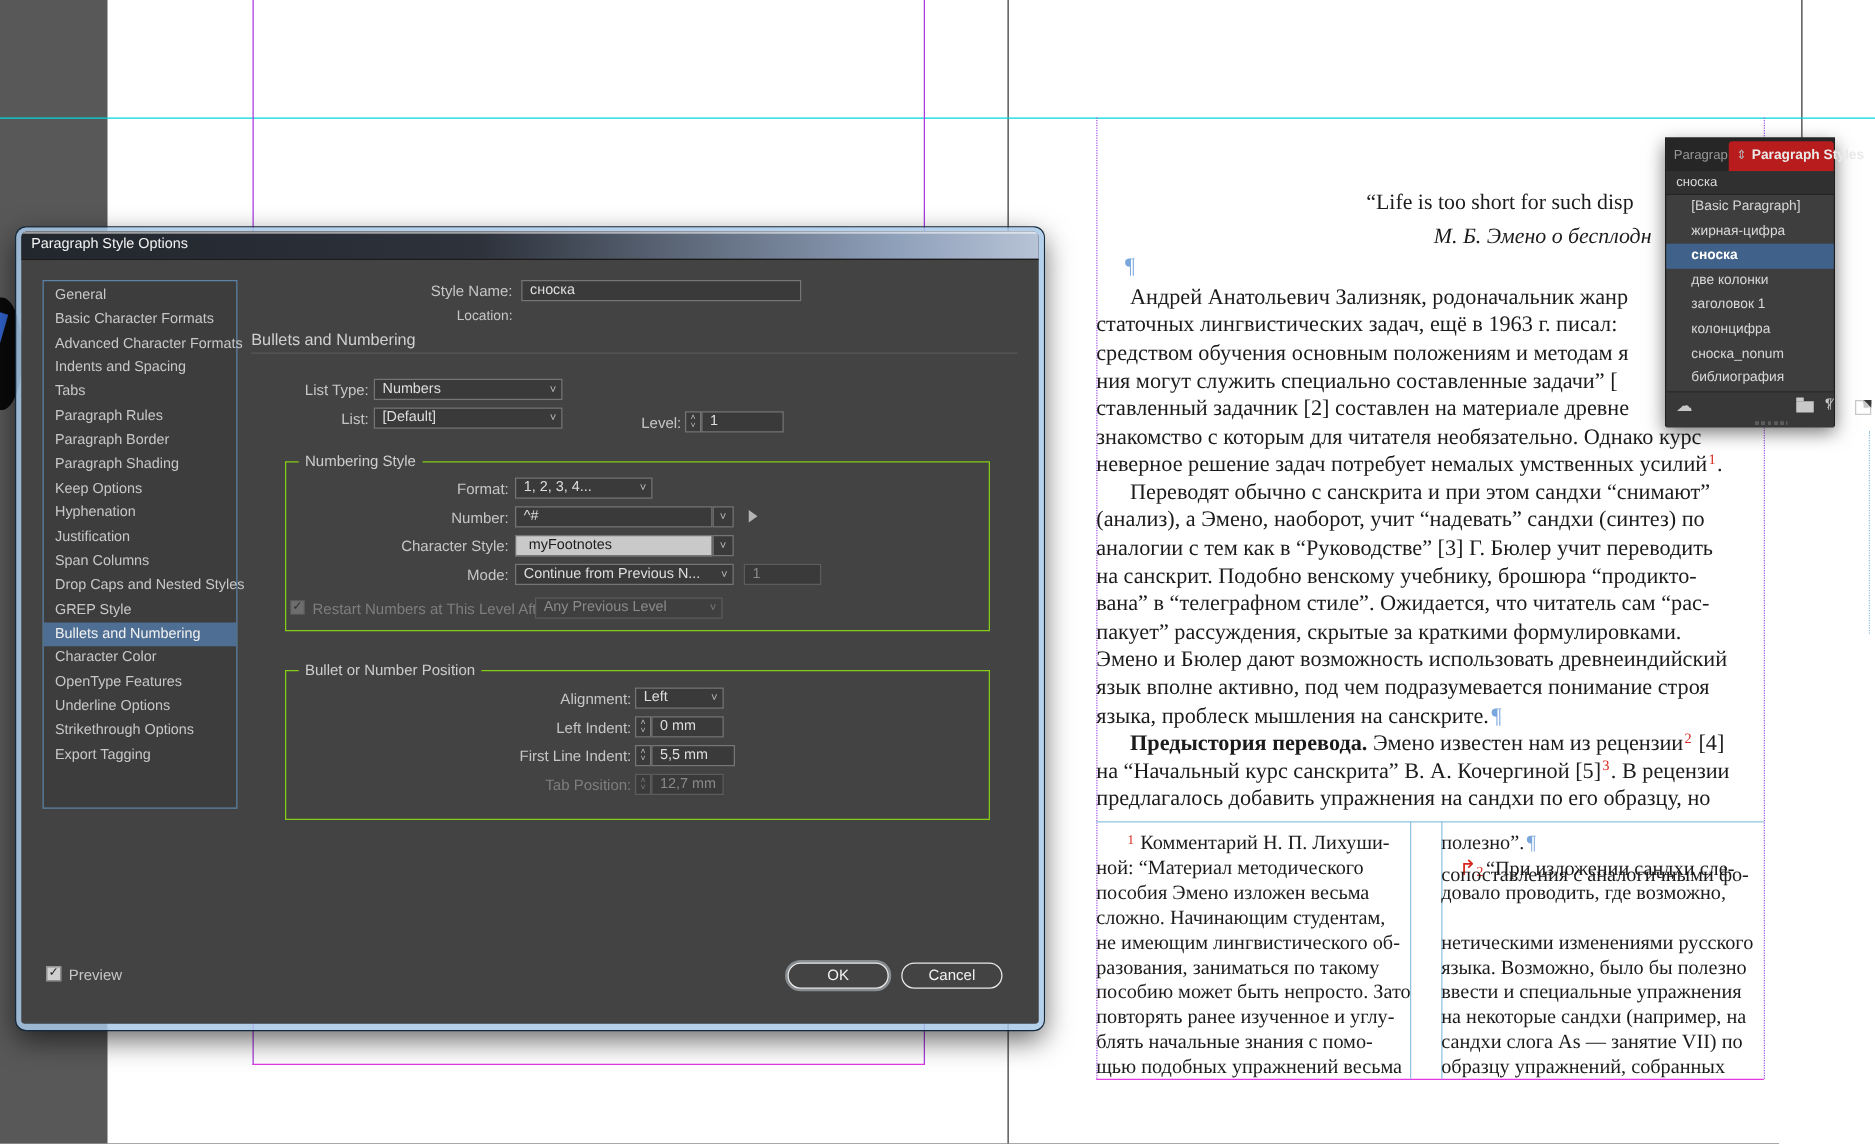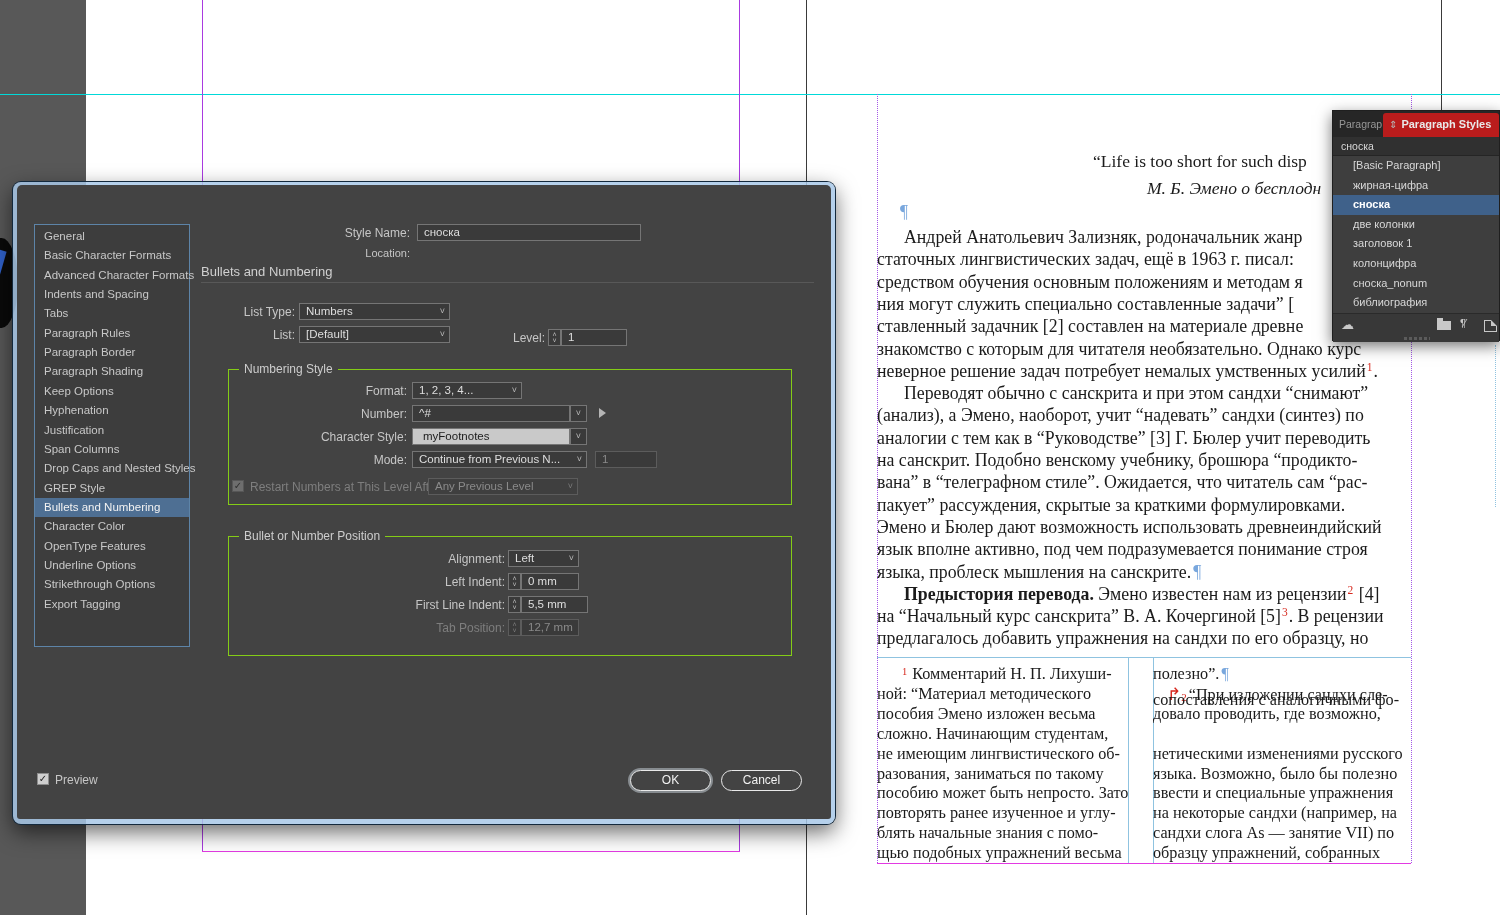--- a/index.html
+++ b/index.html
@@ -29,21 +29,21 @@
   .seg-i{font-style:italic;}
   .seg-r{font-size:11.5px;color:#d6281e;position:relative;top:-6px;margin:0 1px;}
   .seg-rf{font-size:10.5px;color:#d6281e;position:relative;top:-4px;margin:0 1px;}
   .seg-p{color:#79a7dd;margin-left:2px;}
   .seg-ra{color:#d6281e;font-size:17px;}
   .seg-rs{color:#d6281e;font-size:11px;position:relative;top:1px;margin-right:2px;}
   .heading{left:877px;top:94px;width:534px;text-align:center;font-family:"Liberation Serif",serif;
            font-weight:bold;font-size:22.5px;color:#111;white-space:pre;}
 
   
-  .panel{left:1332px;top:110px;width:168px;height:231px;background:#3e3e3e;z-index:6;
+  .panel{left:1332px;top:110px;width:136px;height:231px;background:#3e3e3e;z-index:6;
          box-shadow:0 5px 14px rgba(0,0,0,.55);border:1px solid #1f1f1f;box-sizing:border-box;
          font-size:11px;color:#d8d8d8;}
   .ptabbar{position:absolute;left:0;top:0;width:100%;height:26px;background:#262626;}
   .ptab-cut{position:absolute;left:6px;top:7px;color:#979797;font-size:10.5px;}
   .ptab{position:absolute;left:50px;top:2px;right:0;bottom:0;background:#b91c1c;border-radius:3px 3px 0 0;
         padding:5px 0 0 6px;box-sizing:border-box;font-weight:bold;color:#e9e9e9;white-space:nowrap;}
   .ptab .pupdn{color:#b5b5b5;font-weight:normal;font-size:10px;margin-right:4px;}
   .pcur{position:absolute;left:0;top:26px;width:100%;height:19px;background:#303030;
         border-bottom:1px solid #252525;box-sizing:border-box;}
   .pcur span{position:absolute;left:8px;top:3px;font-size:10.5px;}
@@ -205,20 +205,23 @@
       <span class="picon" style="left:127px;top:3px;font-size:11px;letter-spacing:-2px;">¶⁄</span>
       <div class="picon newsq" style="left:151px;top:6px;"></div>
     </div>
     <div class="grip">
         <i></i>
       </div>
   </div>
 
   <div class="abs winframe">
     <div class="win">
+      <div class="titlebar">
+        <div class="title">Paragraph Style Options</div>
+      </div>
 
       <div class="lbox" id="dlg-sidebar">
           <div class="lrow" style="top: 2px;">General</div>
           <div class="lrow" style="top: 21.35px;">Basic Character Formats</div>
           <div class="lrow" style="top: 40.7px;">Advanced Character Formats</div>
           <div class="lrow" style="top: 60.05px;">Indents and Spacing</div>
           <div class="lrow" style="top: 79.4px;">Tabs</div>
           <div class="lrow" style="top: 98.75px;">Paragraph Rules</div>
           <div class="lrow" style="top: 118.1px;">Paragraph Border</div>
           <div class="lrow" style="top: 137.45px;">Paragraph Shading</div>

